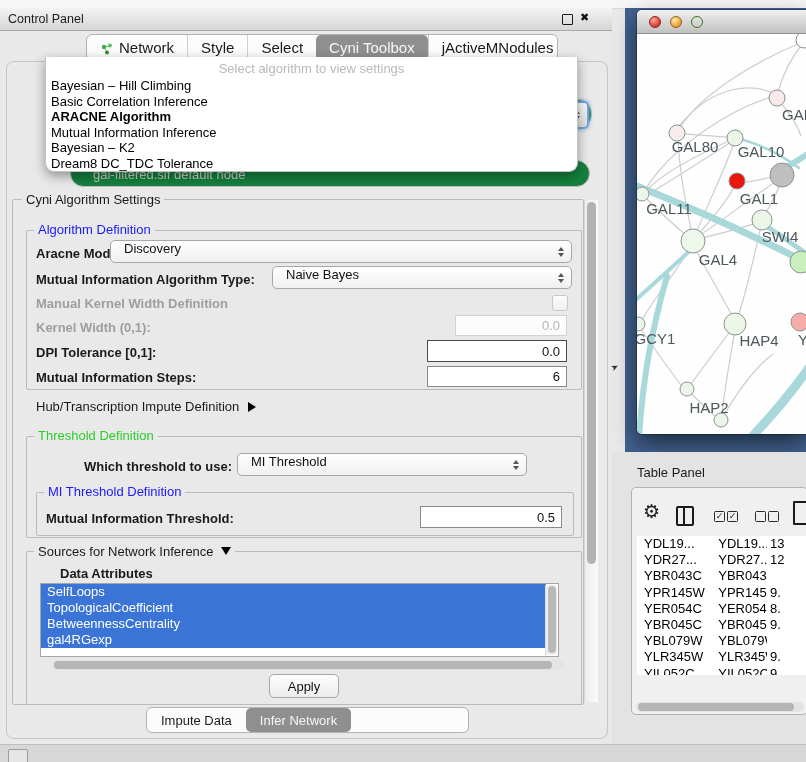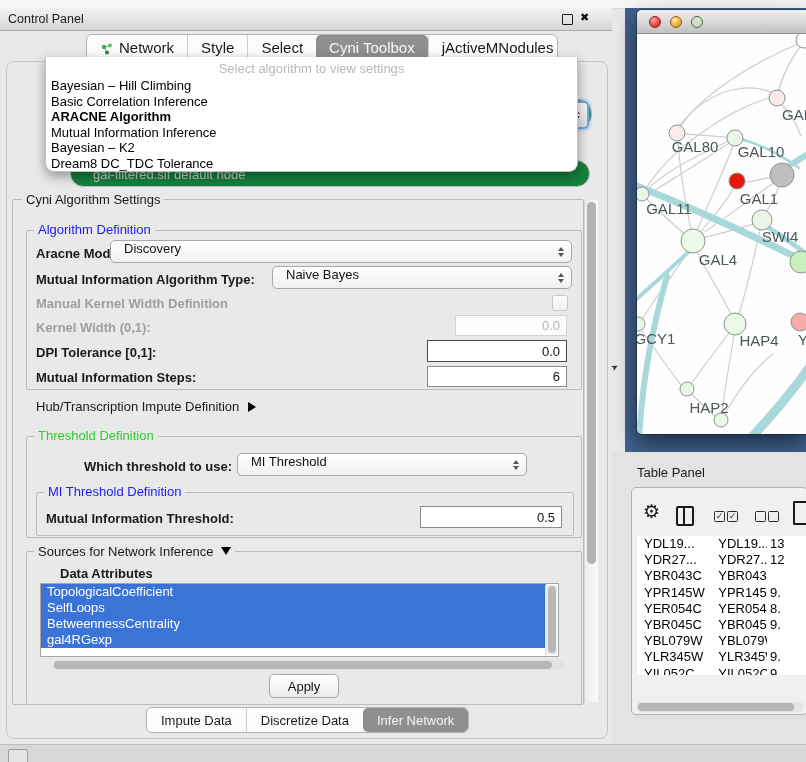--- a/index.html
+++ b/index.html
@@ -252,22 +252,22 @@
 </div>
 
 <div class="abs gbox" style="left:26px;top:551px;width:554px;height:152px;"></div>
 <span class="abs gtitle" style="left:34px;top:544px;text-align:center;">
   <span>Sources for Network Inference</span><span class="tri-down"></span>
 </span>
 
 <span class="lbl" style="left:36px;top:566px;padding-left:24px;">Data Attributes</span>
 <div class="abs listbox" id="attr-list">
 
-<div class="attr-item">TopologicalCoefficient</div>
-    <div class="attr-item">SelfLoops</div>
+<div class="attr-item">SelfLoops</div>
+    <div class="attr-item">TopologicalCoefficient</div>
     <div class="attr-item">BetweennessCentrality</div>
     <div class="attr-item">gal4RGexp</div>
     <div class="list-vscroll">
       <div class="list-vthumb"></div>
     </div>
   </div>
 
 <div class="abs hscroll" style="left:52px;top:660px;width:512px;height:10px;">
   <div class="hthumb" style="width:498px;"></div>
 </div>
@@ -275,21 +275,20 @@
 <div class="abs vscroll-main">
   <div class="vthumb-main"></div>
 </div>
 
 <div class="abs apply-btn">
   <span>Apply</span>
 </div>
 
 <div class="abs btabs" id="btabs">
     <div class="btab">Impute Data</div>
-    <div class="btab">Discretize Data</div>
     <div class="btab sel">Infer Network</div>
   </div>
 
 <div class="abs desktop"></div>
 <div class="abs net-window">
   <div class="net-titlebar">
     <div class="lights">
       <div class="light red"></div>
       <div class="light yellow"></div>
       <div class="light green"></div>

